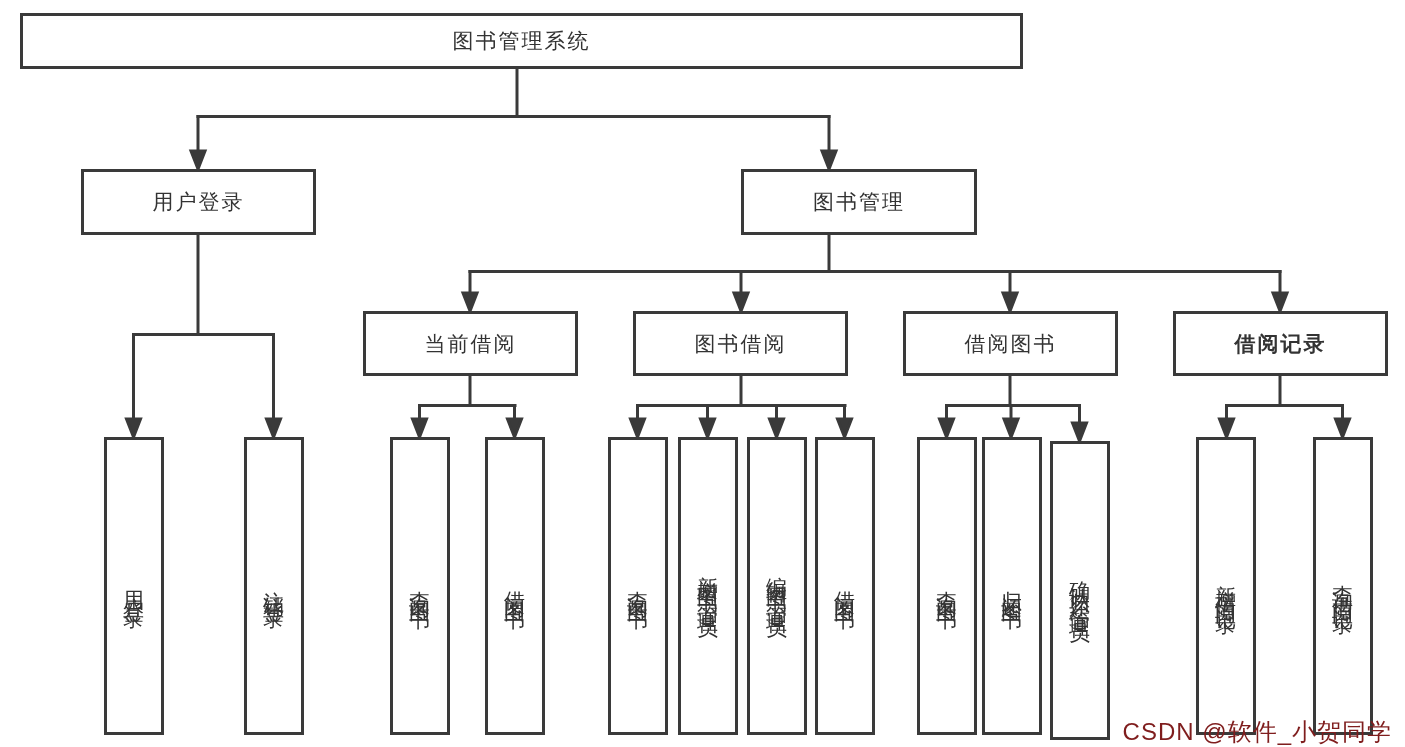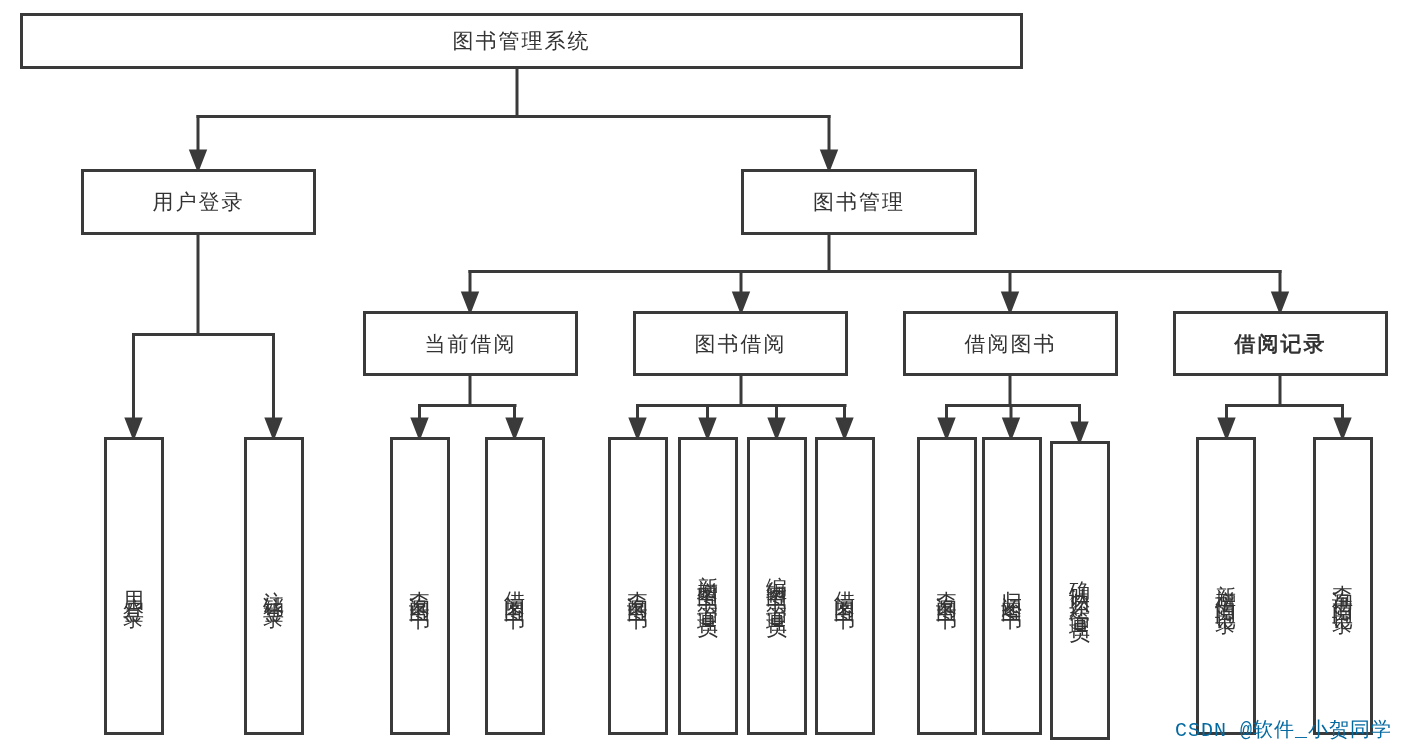--- a/index.html
+++ b/index.html
@@ -62,26 +62,25 @@
   .l-bb4 { left: 815px; }
   .l-cb1 { left: 917px; }
   .l-cb2 { left: 982px; }
   .l-cb3 { left: 1050px; top: 441px; height: 299px; }
   .l-br1 { left: 1196px; }
   .l-br2 { left: 1313px; }
   #watermark {
     position: absolute;
     top: 716px;
     right: 13px;
-    font-size: 20px;
+    font-size: 24px;
     letter-spacing: 1px;
-    color: #0369a1;
+    color: #7f1d1d;
     z-index: 3;
     white-space: nowrap;
-    font-family: Liberation Mono, monospace;
   }
 </style>
 </head>
 <body>
 
 <div id="stage">
 
   <svg id="connectors" viewBox="0 0 1405 747" xmlns="http://www.w3.org/2000/svg">
     <g stroke="#3a3a3a" stroke-width="3" fill="#3a3a3a">
 

